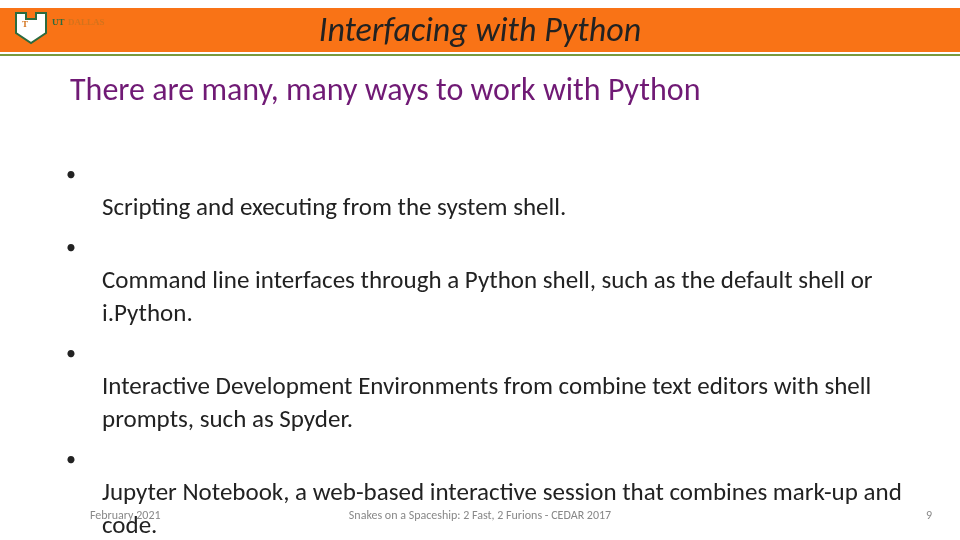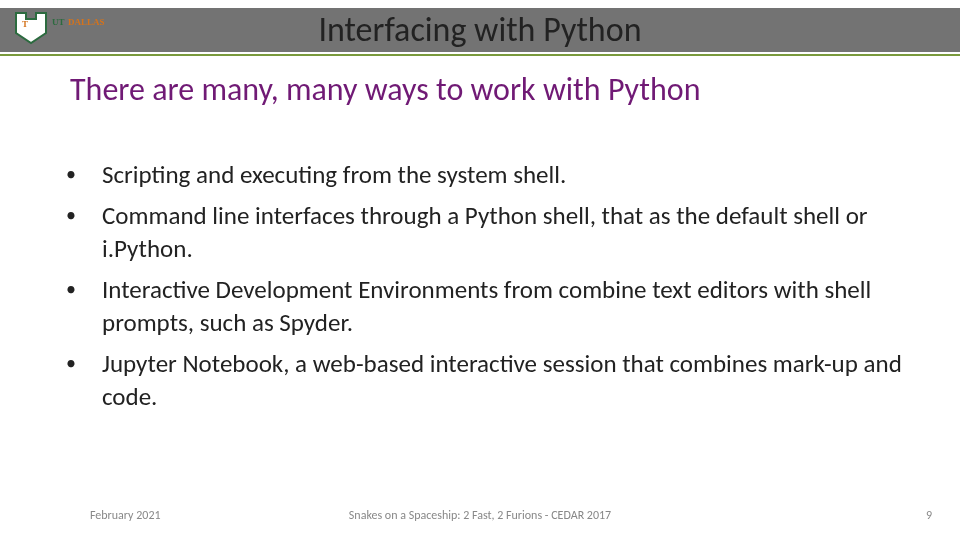--- a/index.html
+++ b/index.html
@@ -17,21 +17,22 @@
     width: 960px;
     height: 540px;
     box-sizing: border-box;
   }
   .title-band {
     position: absolute;
     top: 8px;
     left: 0;
     right: 0;
     height: 44px;
-    background: #737373;
+    background: #f97316;
+    font-style: italic;
   }
   .title-band .title-text {
     position: absolute;
     left: 0;
     right: 0;
     text-align: center;
     top: 0;
     font-size: 34px;
     color: #222;
     line-height: 44px;
@@ -76,20 +77,21 @@
   .bullets .dot {
     width: 36px;
     flex: 0 0 36px;
     text-align: left;
     padding-left: 6px;
     font-size: 20px;
     line-height: 32px;
   }
   .bullets .txt {
     flex: 1 1 auto;
+    margin-top: 32px;
   }
   .footer {
     position: absolute;
     left: 0;
     right: 0;
     bottom: 12px;
     height: 20px;
     font-size: 12px;
     color: #888;
   }
@@ -119,21 +121,21 @@
 
   <div class="subtitle">There are many, many ways to work with Python</div>
 
   <div class="bullets">
     <div class="row">
       <div class="dot">•</div>
       <div class="txt">Scripting and executing from the system shell.</div>
     </div>
     <div class="row">
       <div class="dot">•</div>
-      <div class="txt">Command line interfaces through a Python shell, that as the default shell or i.Python.</div>
+      <div class="txt">Command line interfaces through a Python shell, such as the default shell or i.Python.</div>
     </div>
     <div class="row">
       <div class="dot">•</div>
       <div class="txt">Interactive Development Environments from combine text editors with shell prompts, such as Spyder.</div>
     </div>
     <div class="row">
       <div class="dot">•</div>
       <div class="txt">Jupyter Notebook, a web-based interactive session that combines mark-up and code.</div>
     </div>
   </div>

